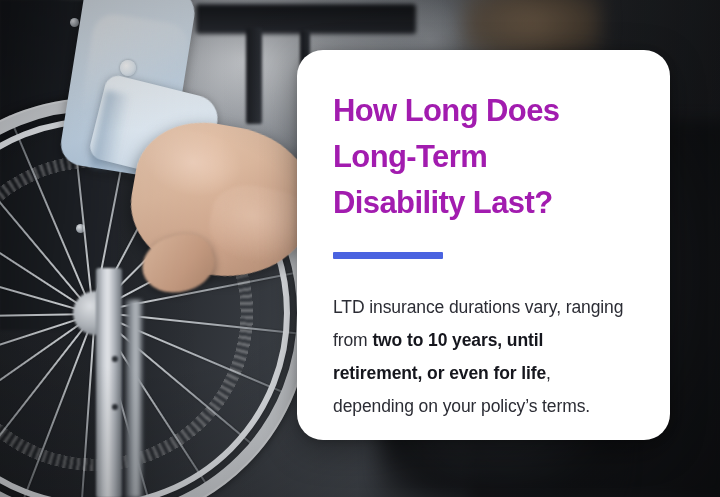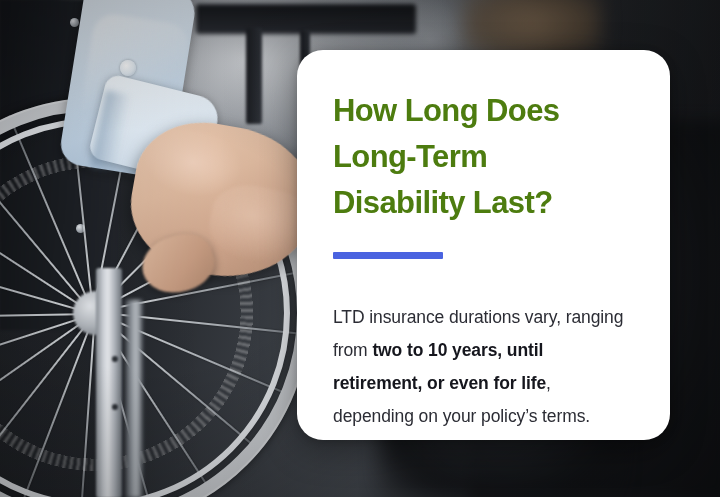--- a/index.html
+++ b/index.html
@@ -241,33 +241,33 @@
     box-shadow:0 10px 34px rgba(0,0,0,0.34), 0 2px 8px rgba(0,0,0,0.18);
     padding:38px 36px 0 36px;
     overflow:hidden;
   }
 
   .card-heading {
     font-size:31px;
     line-height:46px;
     font-weight:bold;
     letter-spacing:-0.6px;
-    color:#4d7c0f;
+    color:#a21caf;
     white-space:pre-line;
   }
 
   .accent-rule {
     width:110px; height:7px;
     background:#4a63e0;
     border-radius:1px;
     margin-top:26px;
   }
 
   .card-body {
-    margin-top:42px;
+    margin-top:32px;
     font-size:17.5px;
     line-height:33px;
     color:#2b2c34;
     letter-spacing:-0.1px;
   }
   .card-body b { font-weight:bold; color:#15161d; }
 </style>
 </head>
 <body>
 

